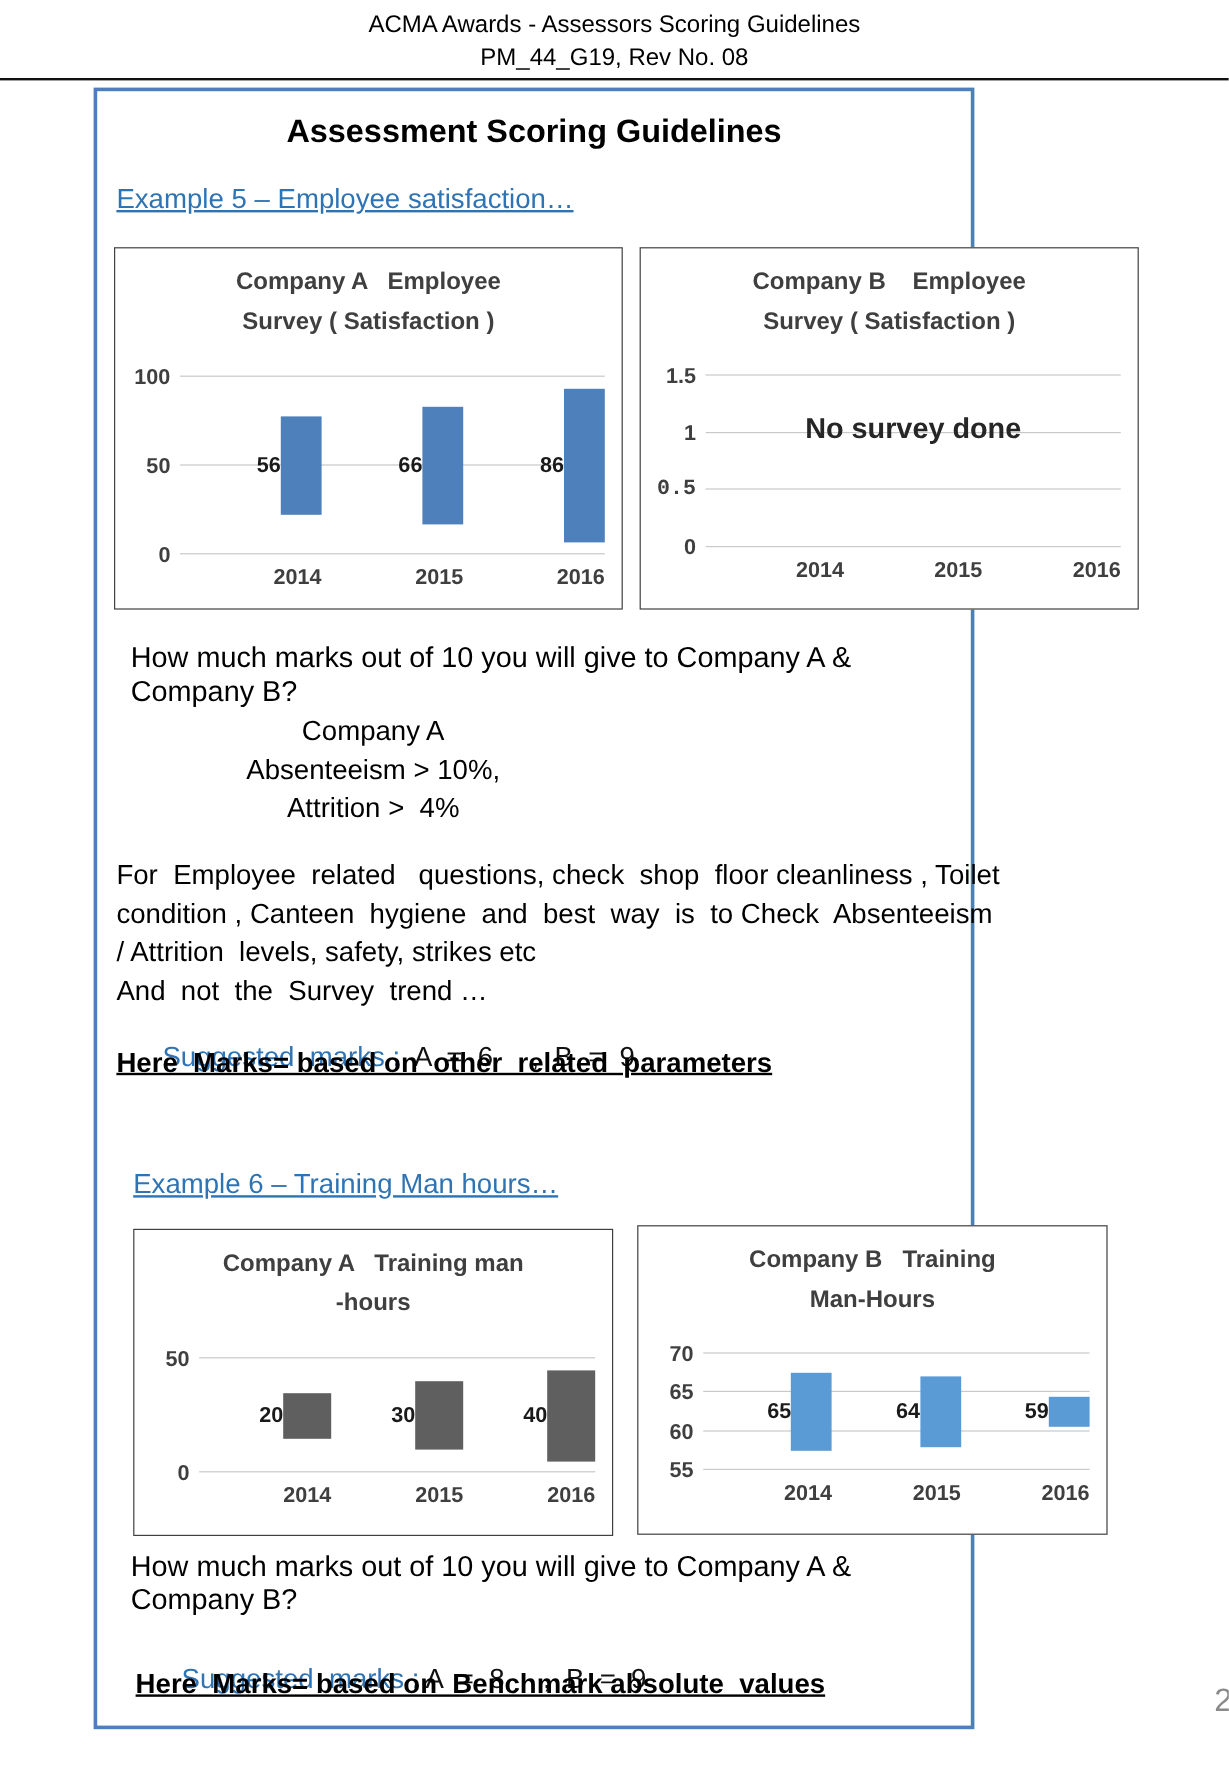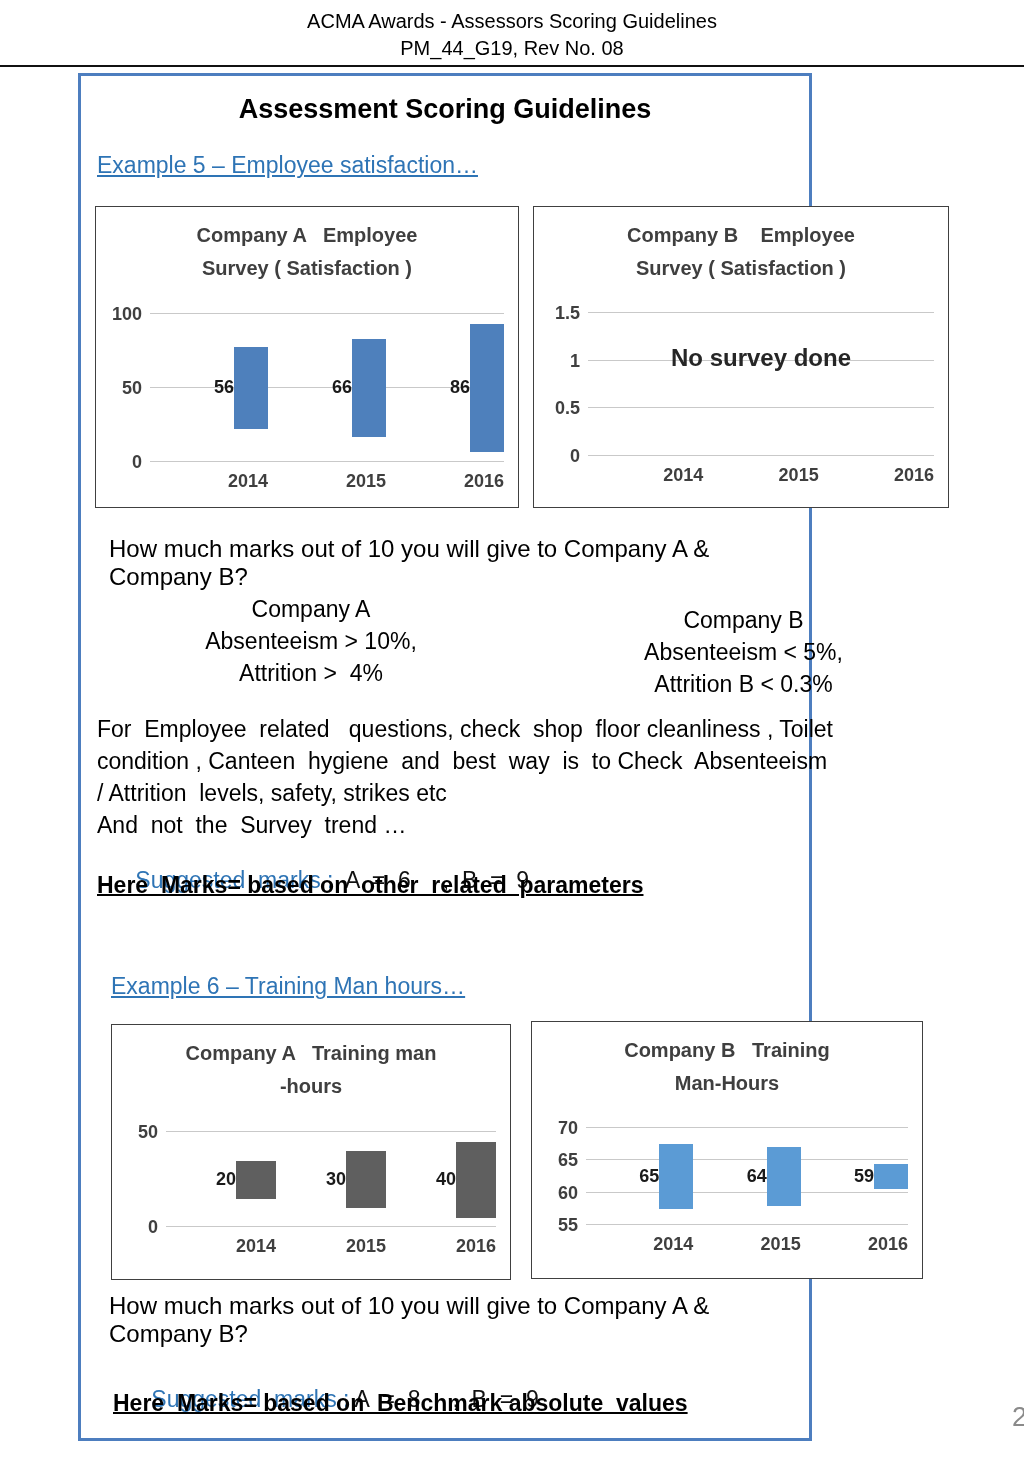--- a/index.html
+++ b/index.html
@@ -110,21 +110,21 @@
         </div>
       </div>
     </div>
 
     <div class="chart c-b5">
       <div class="chart-title">Company B    Employee
 Survey ( Satisfaction )</div>
       <div class="chart-area">
         <div class="y-axis">
             <div class="ytick" style="bottom: -11px;">0</div>
-            <div class="ytick" style="bottom: 36.6667px;">0.5</div>
+            <div class="ytick" style="bottom: 36.6667px; font-family: Liberation Mono, monospace;">0.5</div>
             <div class="ytick" style="bottom: 84.3333px;">1</div>
             <div class="ytick" style="bottom: 132px;">1.5</div>
           </div>
         <div class="plot-wrap">
           <div class="chart-plot">
               <div class="gridline" style="bottom: 0px;"></div>
               <div class="gridline" style="bottom: 47.6667px;"></div>
               <div class="gridline" style="bottom: 95.3333px;"></div>
               <div class="gridline" style="bottom: 143px;"></div>
               <div class="cols">
@@ -141,23 +141,20 @@
             </div>
         </div>
       </div>
     </div>
 
     <div class="question q1">How much marks out of 10 you will give to Company A &amp; Company B?</div>
 
     <div class="note note-a">Company A
 Absenteeism &gt; 10%,
 Attrition &gt;  4%</div>
-    <div class="note note-b">Company B
-Absenteeism &lt; 5%,
-Attrition B &lt; 0.3%</div>
 
     <div class="bodytext">For  Employee  related   questions, check  shop  floor cleanliness , Toilet
 condition , Canteen  hygiene  and  best  way  is  to Check  Absenteeism
 / Attrition  levels, safety, strikes etc
 And  not  the  Survey  trend …</div>
 
     <div class="suggested sug1">
       <span class="sug-label">Suggested  marks :</span><span class="sug-value">  A  =  6     ,  B  =  9</span>
     </div>
     <div class="conclusion con1">Here  Marks= based on  other  related  parameters</div>

